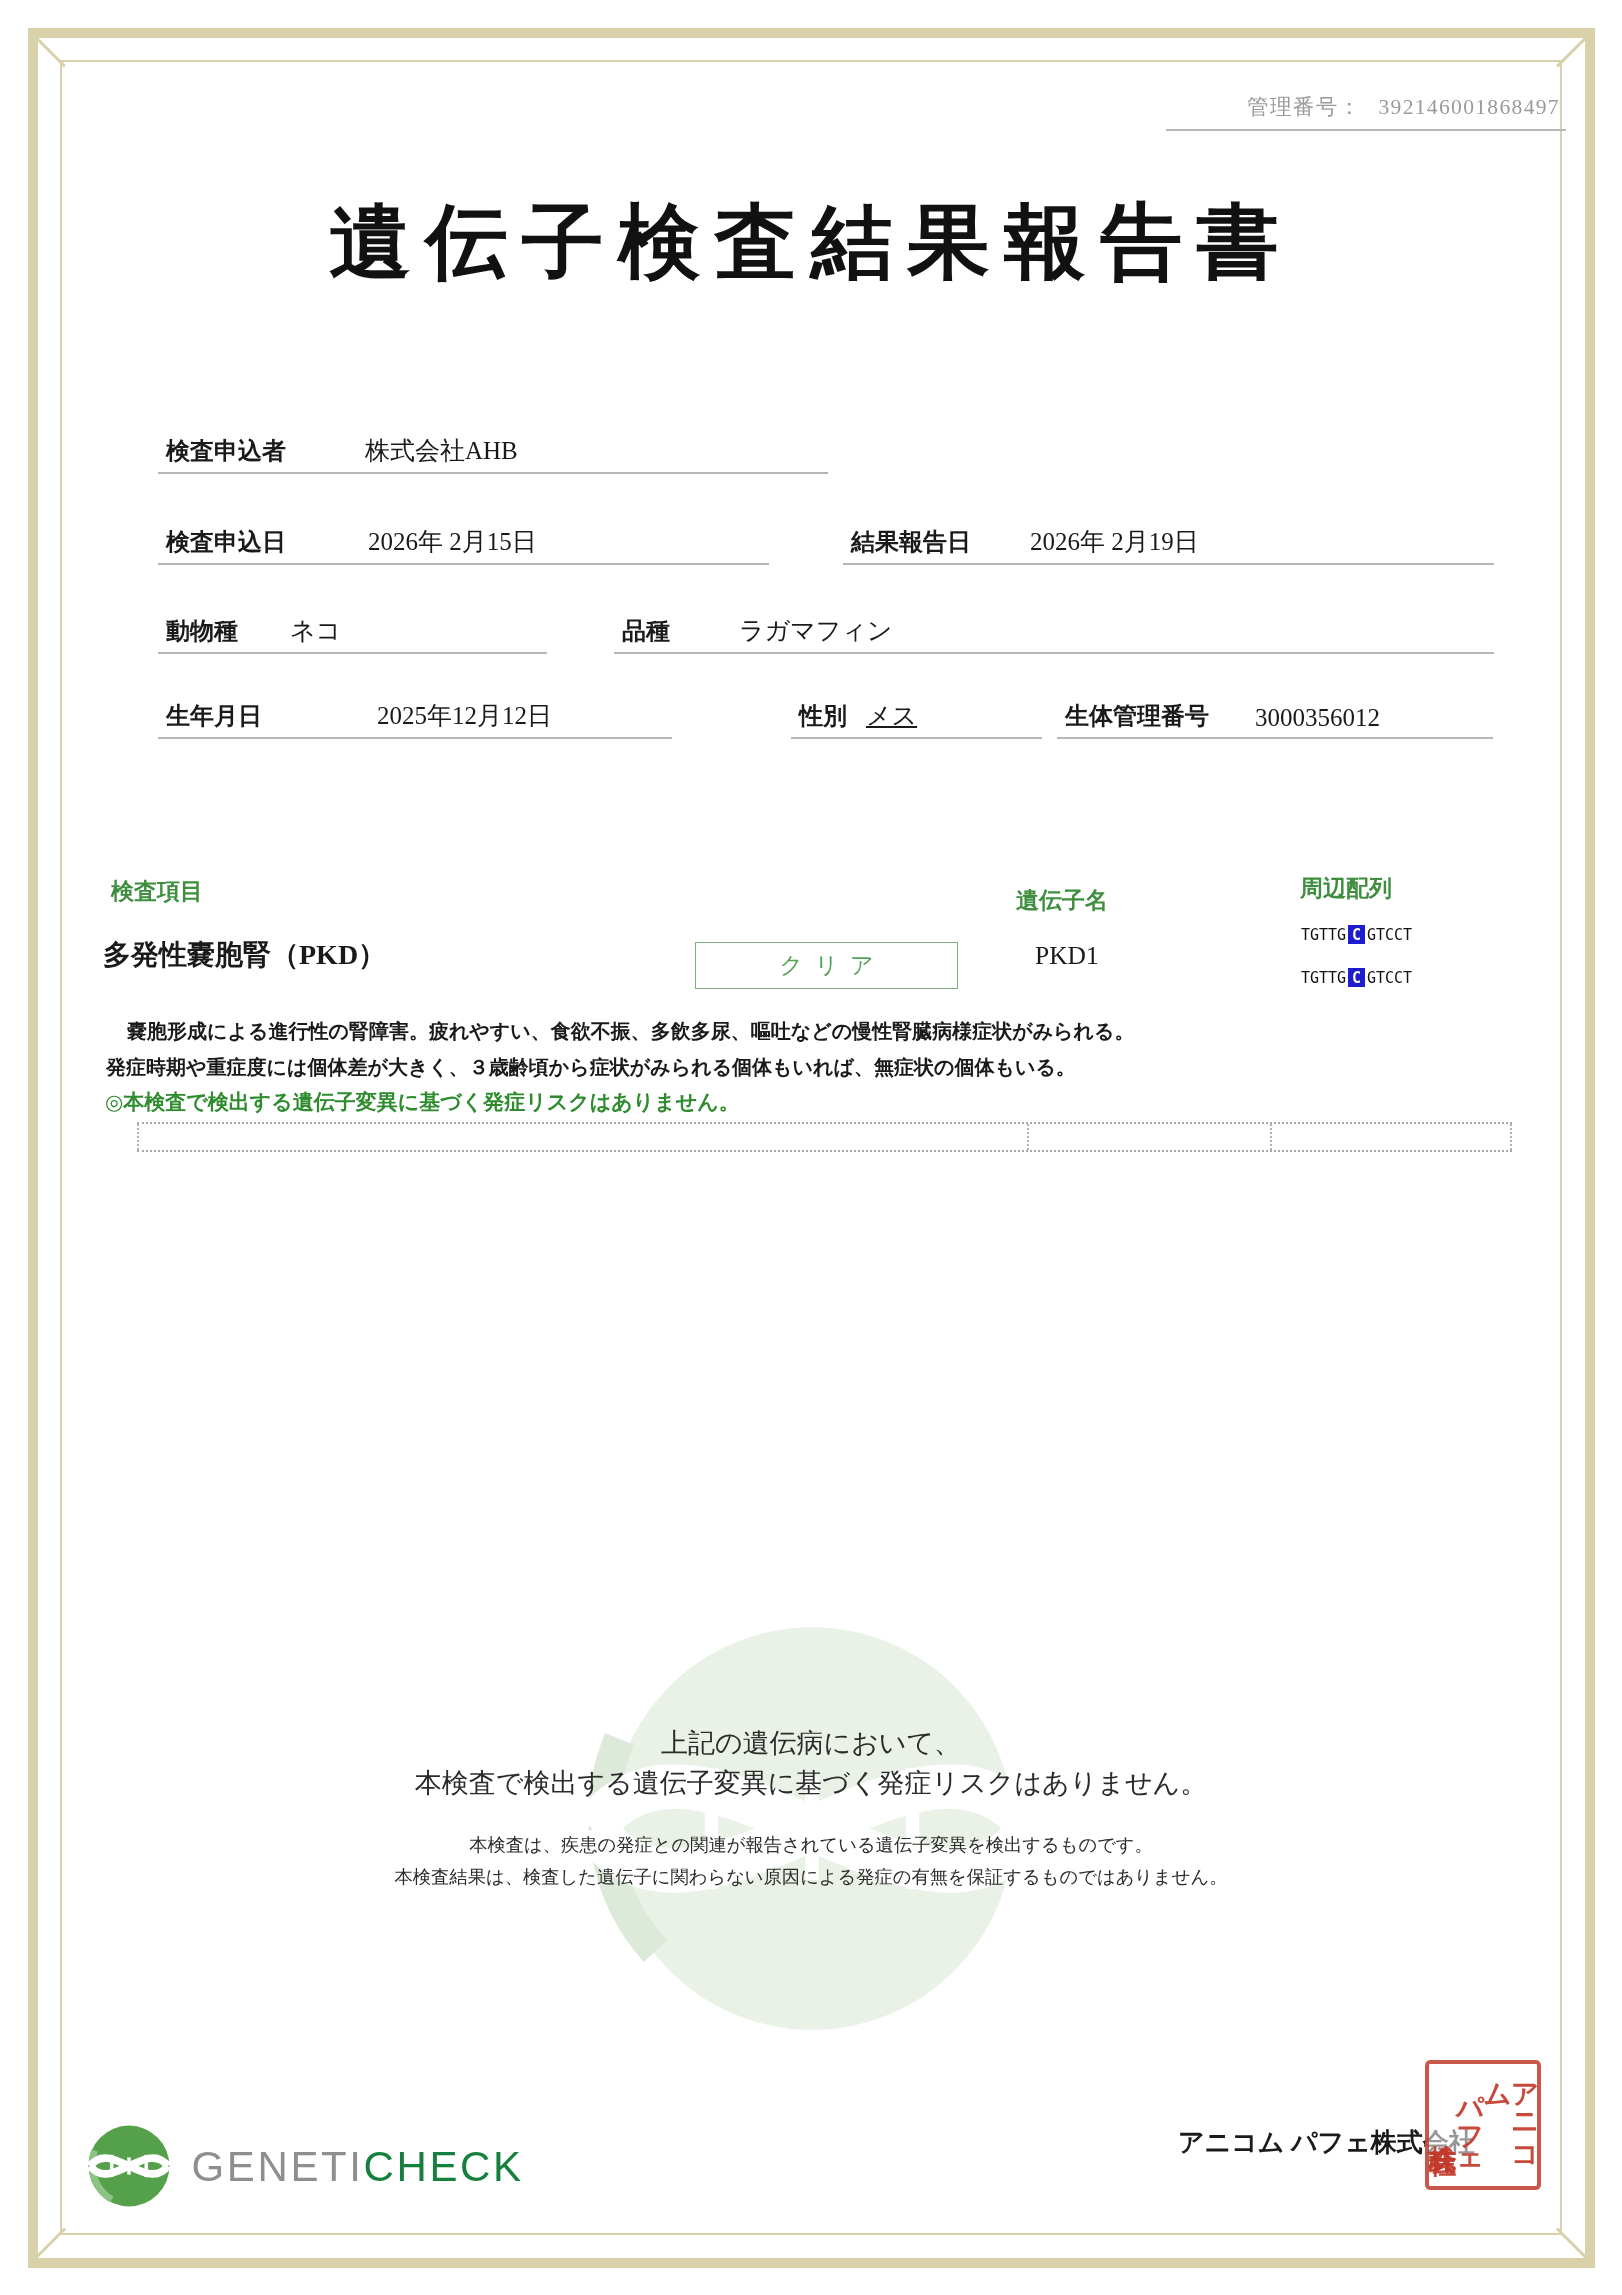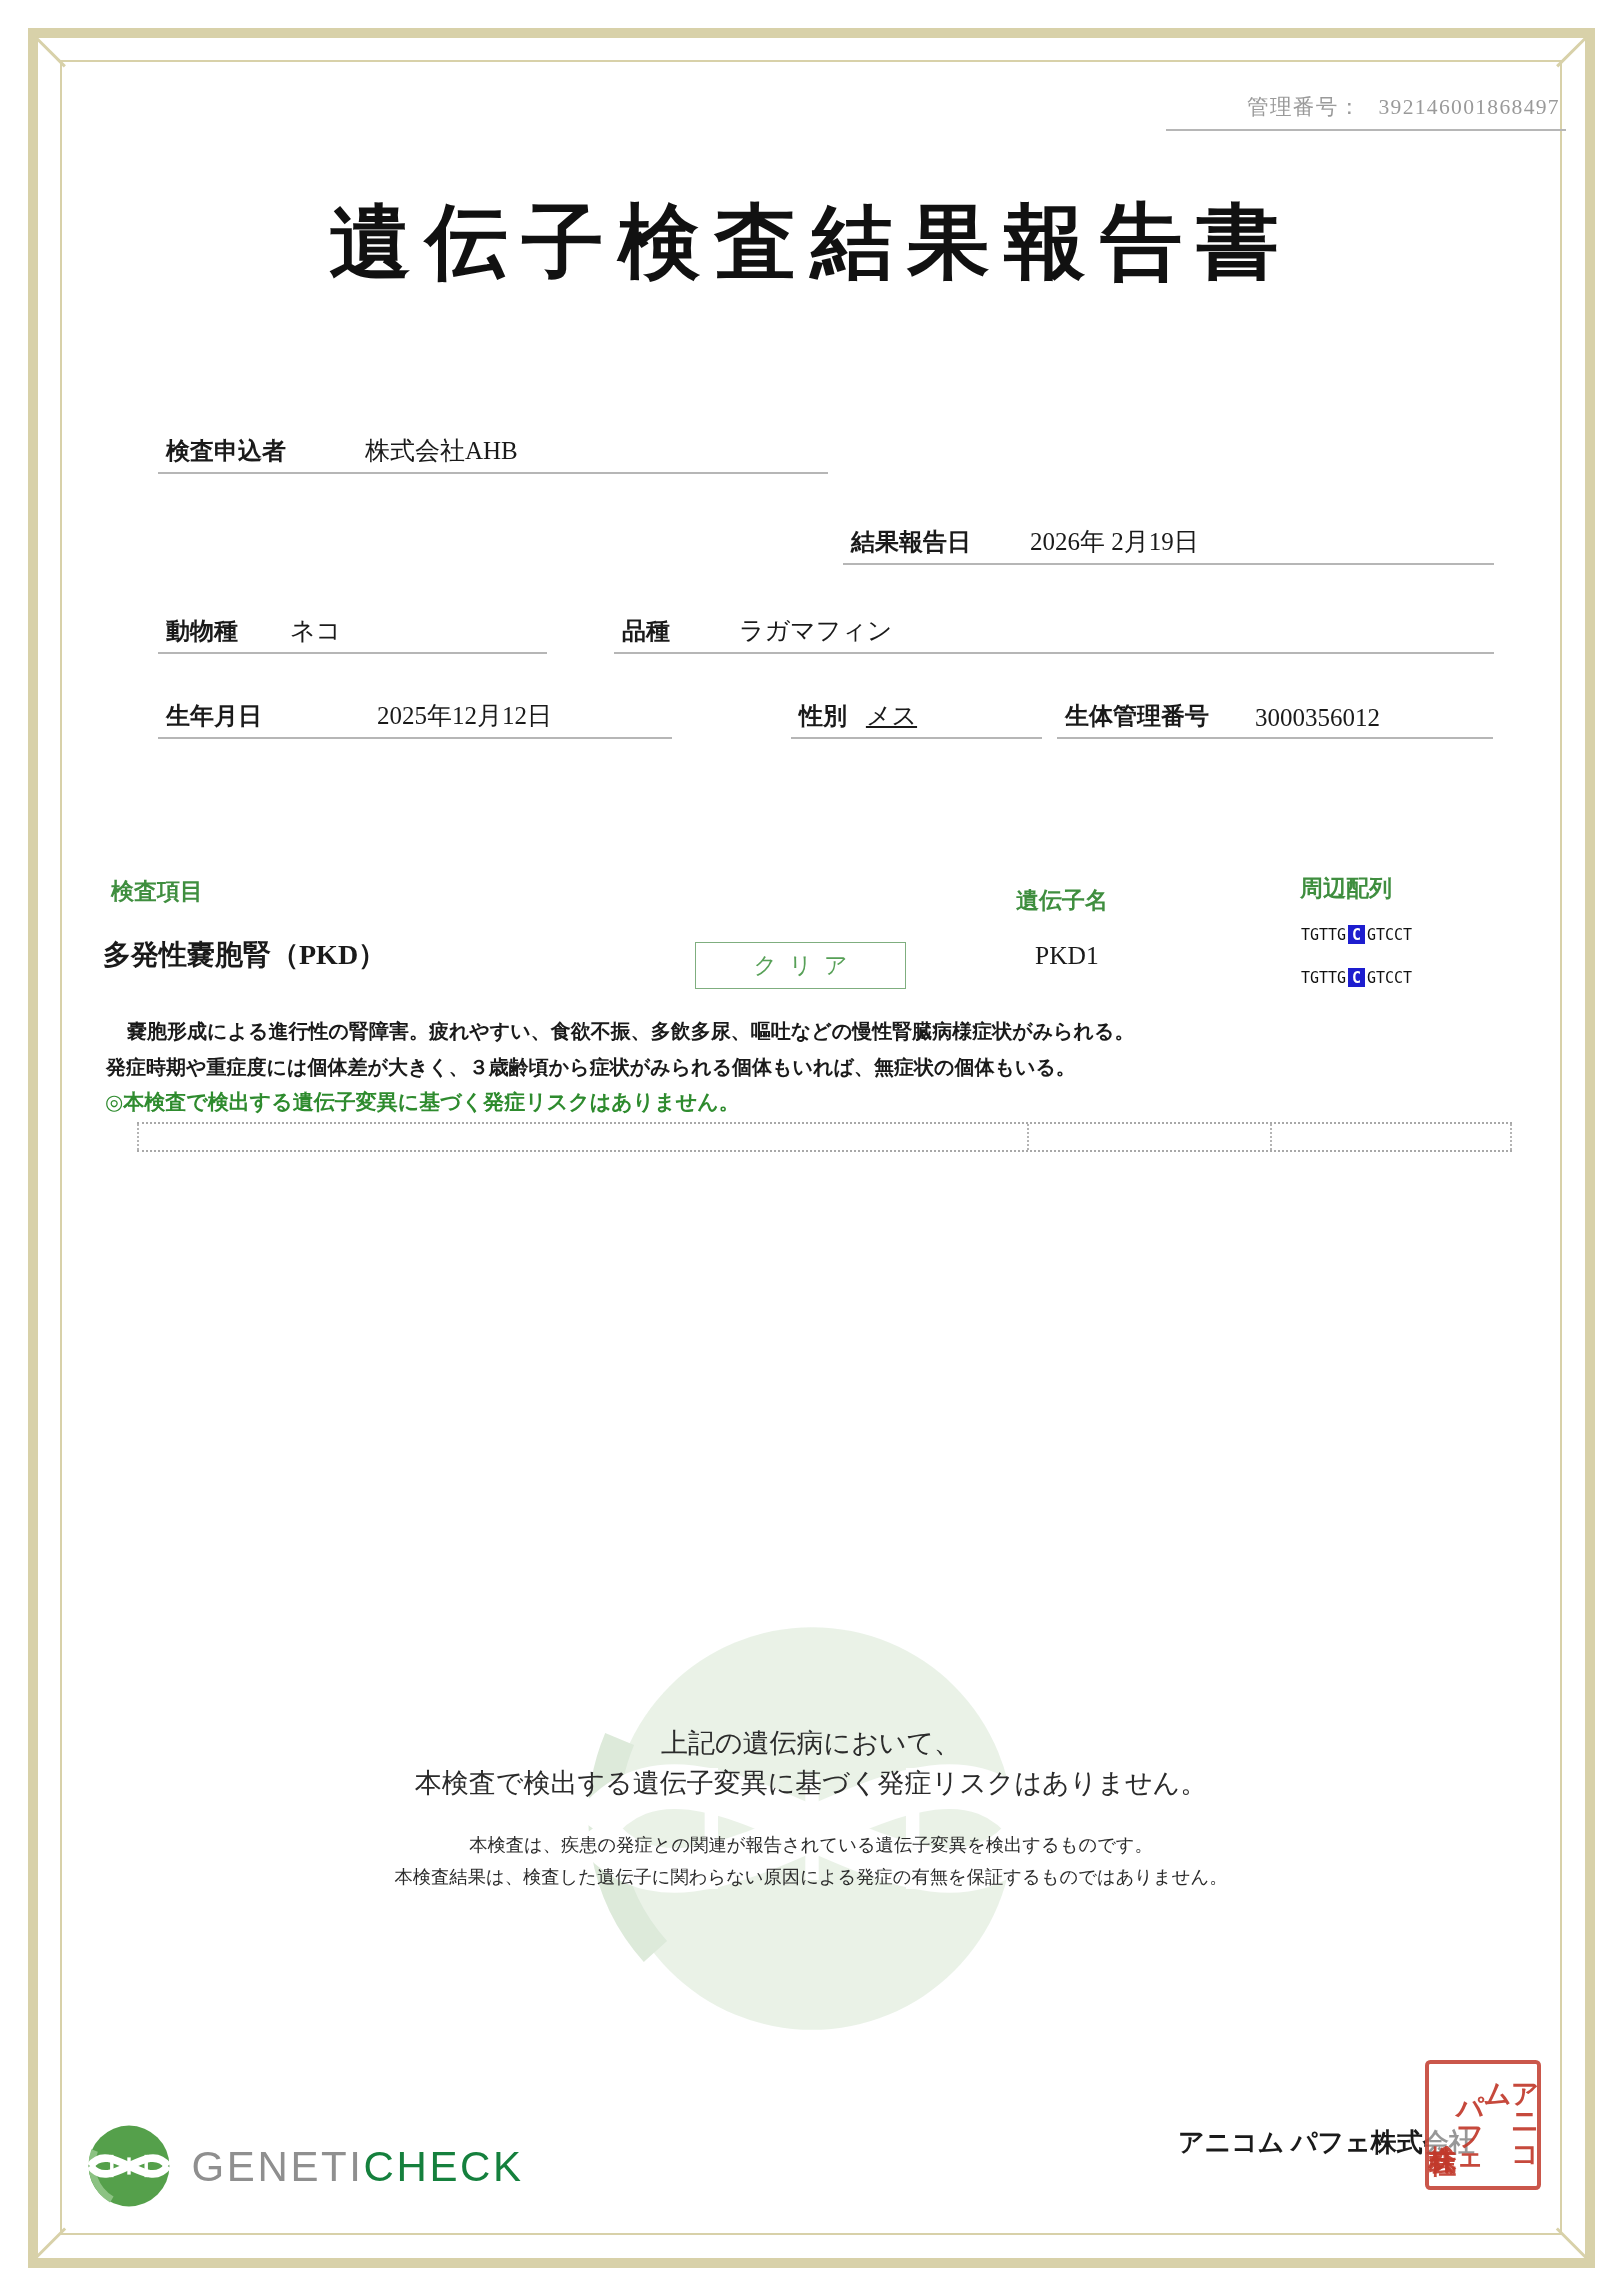--- a/index.html
+++ b/index.html
@@ -33,21 +33,21 @@
   #f-birth    {left:158px;top:684px;width:514px;}  #f-birth    .fvalue{margin-left:115px;}
   #f-sex      {left:791px;top:684px;width:251px;} #f-sex      .fvalue{margin-left:19px;text-decoration:underline;}
   #f-animalid {left:1057px;top:684px;width:436px;} #f-animalid .fvalue{margin-left:46px;}
   
   .rhead{position:absolute;color:#3f8e3f;font-weight:700;font-size:23px;white-space:nowrap;}
   #h-item{left:111px;top:876px;}
   #h-gene{left:1016px;top:885px;}
   #h-seq{left:1300px;top:873px;}
   .item-name{position:absolute;left:103px;top:936px;font-size:28px;font-weight:700;white-space:nowrap;}
   .clear-box{
-    position:absolute;left:695px;top:942px;width:211px;height:47px;border:1.3px solid #7fae7f;box-sizing:border-box;
+    position:absolute;left:695px;top:942px;width:263px;height:47px;border:1.3px solid #7fae7f;box-sizing:border-box;
     display:flex;align-items:center;justify-content:center;
     font-family:"Liberation Sans","DejaVu Sans",sans-serif;font-size:23px;color:#57a057;letter-spacing:11.8px;text-indent:11.8px;
   }
   .gene-name{position:absolute;left:1035px;top:941px;font-size:25.5px;white-space:nowrap;}
   .seq{position:absolute;left:1301px;font-family:"DejaVu Sans Mono",monospace;font-size:15px;color:#111;display:flex;align-items:center;white-space:nowrap;}
   #seq1{top:925px;} #seq2{top:968px;}
   .seq .base{background:#1d1dcf;color:#ffffff;padding:0.7px 3.9px;margin:0 2px;font-weight:700;}
   .desc{position:absolute;left:106px;width:1413px;font-size:20px;font-weight:700;white-space:nowrap;}
   #desc1{top:1018px;margin-left:21px;} #desc2{top:1054px;}
   .risk{position:absolute;left:105px;top:1088px;font-size:21px;font-weight:700;color:#2e8b2e;white-space:nowrap;}
@@ -90,20 +90,24 @@
   <div class="control">
     <span class="lbl">管理番号：</span><span>392146001868497</span>
   </div>
   <div class="control-line"></div>
 
   <div class="title">遺伝子検査結果報告書</div>
 
   <div class="field" id="f-applicant">
     <span class="flabel">検査申込者</span>
     <span class="fvalue">株式会社AHB</span>
+  </div>
+  <div class="field" id="f-apply">
+    <span class="flabel">検査申込日</span>
+    <span class="fvalue">2026年 2月15日</span>
   </div>
   <div class="field" id="f-report">
     <span class="flabel">結果報告日</span>
     <span class="fvalue">2026年 2月19日</span>
   </div>
   <div class="field" id="f-species">
     <span class="flabel">動物種</span>
     <span class="fvalue">ネコ</span>
   </div>
   <div class="field" id="f-breed">

